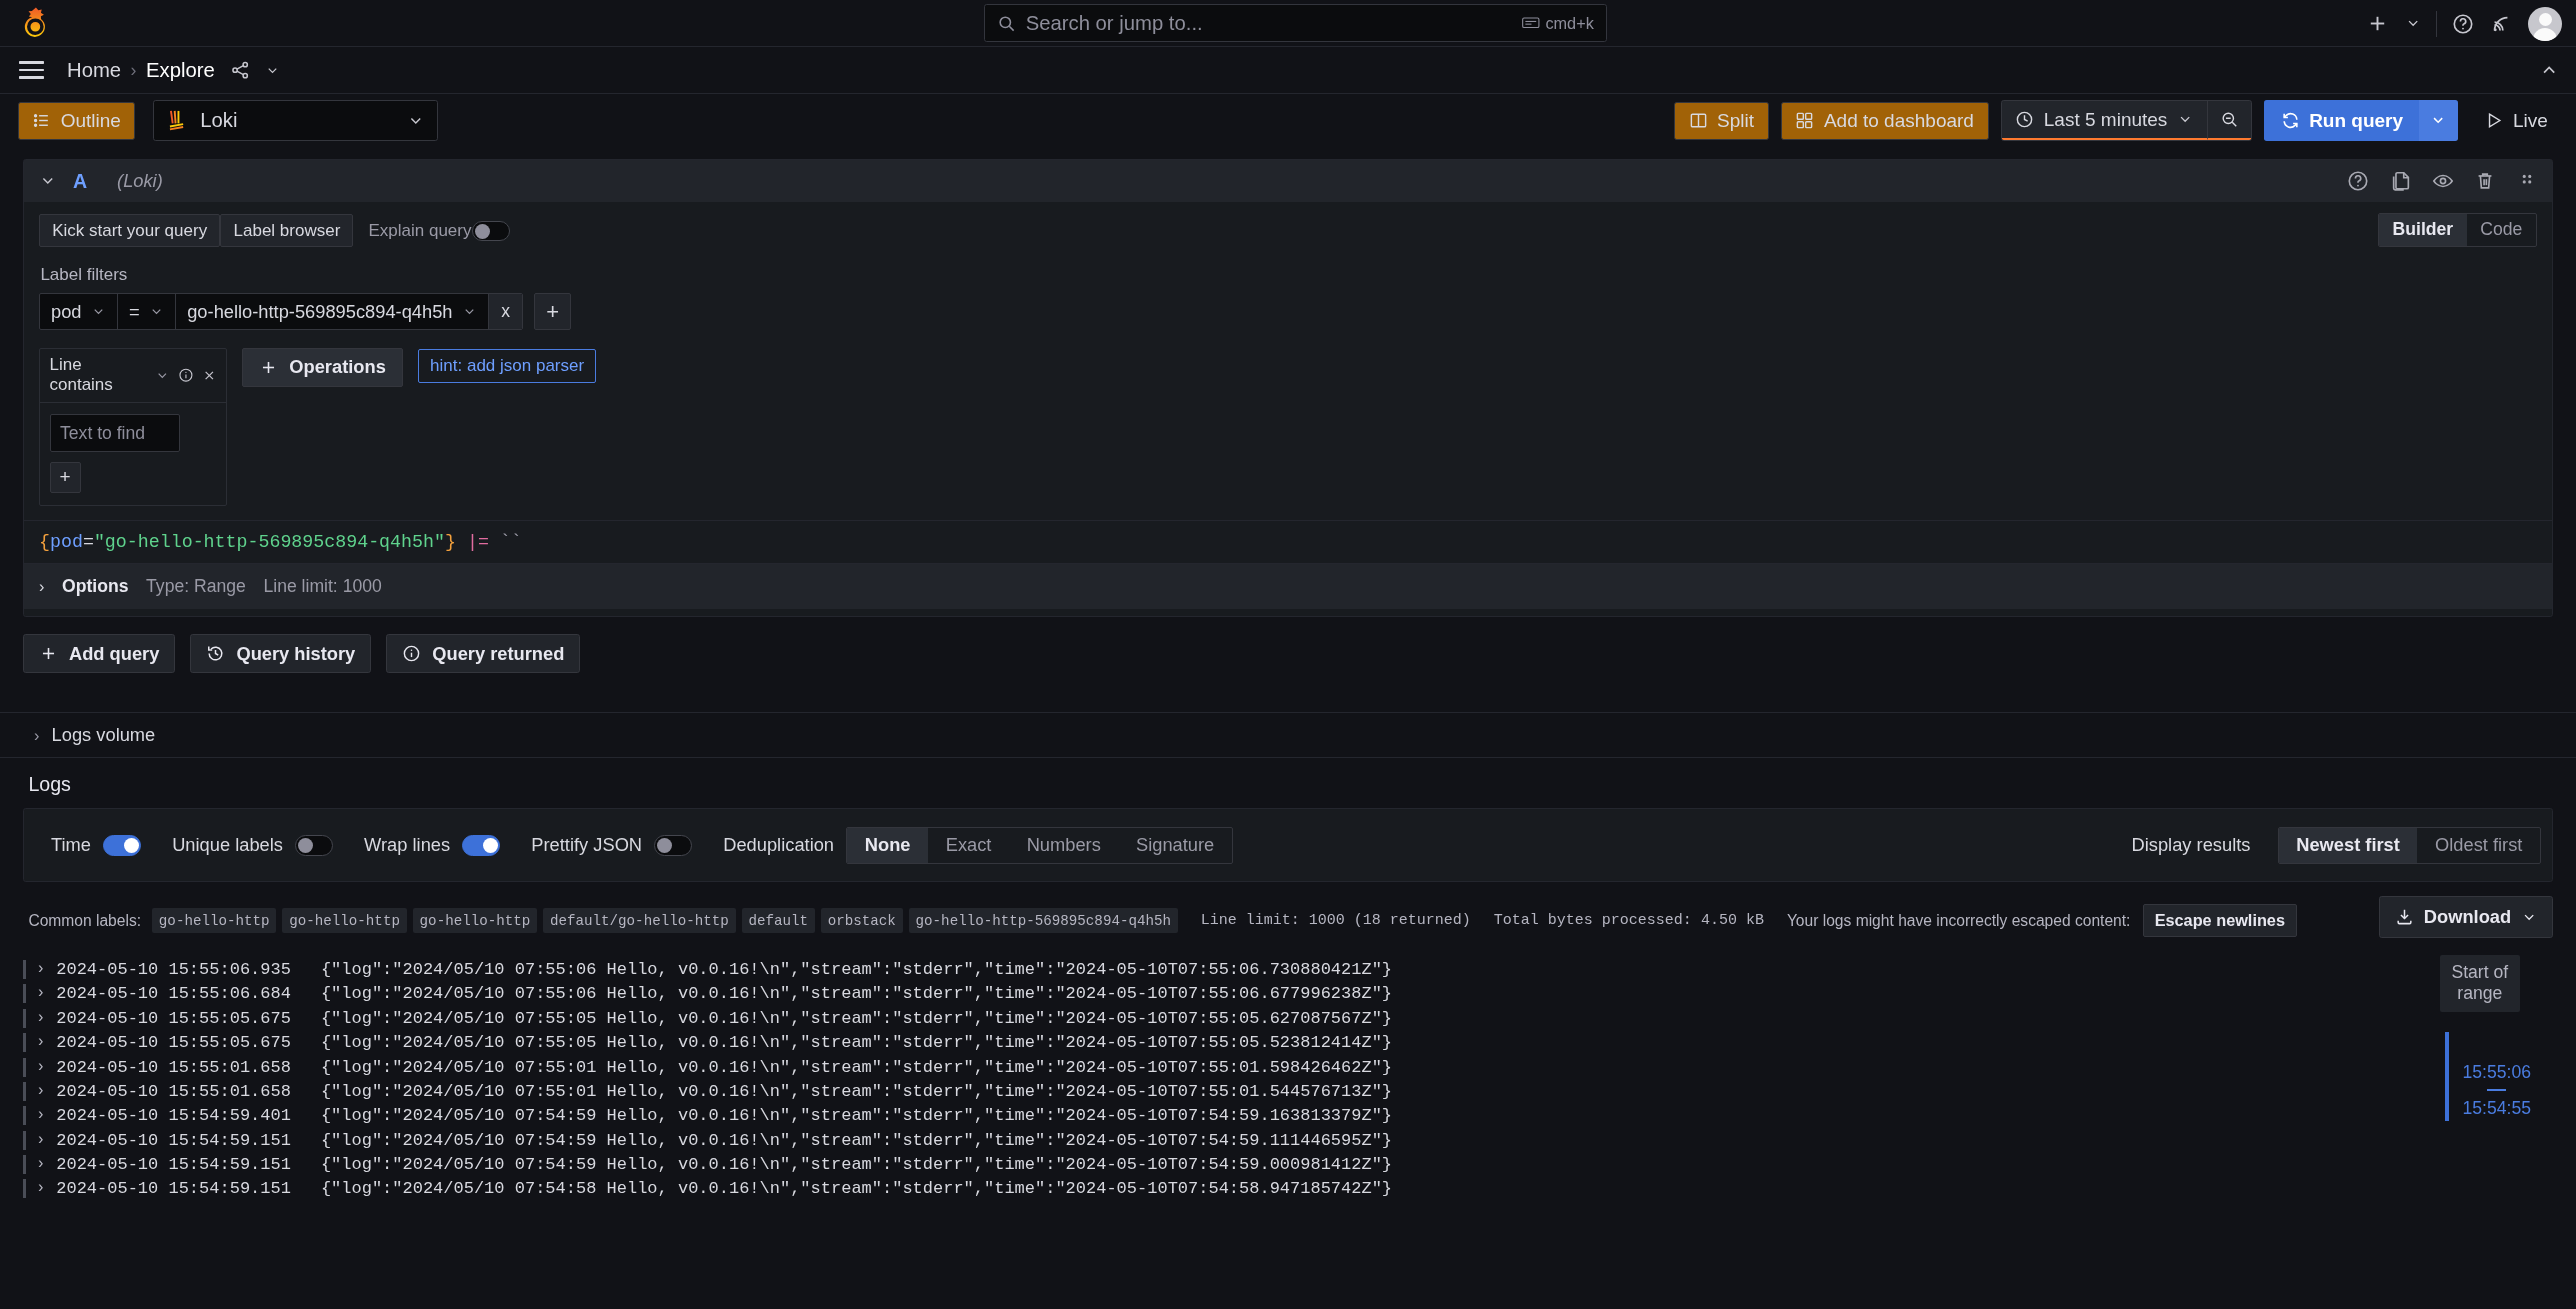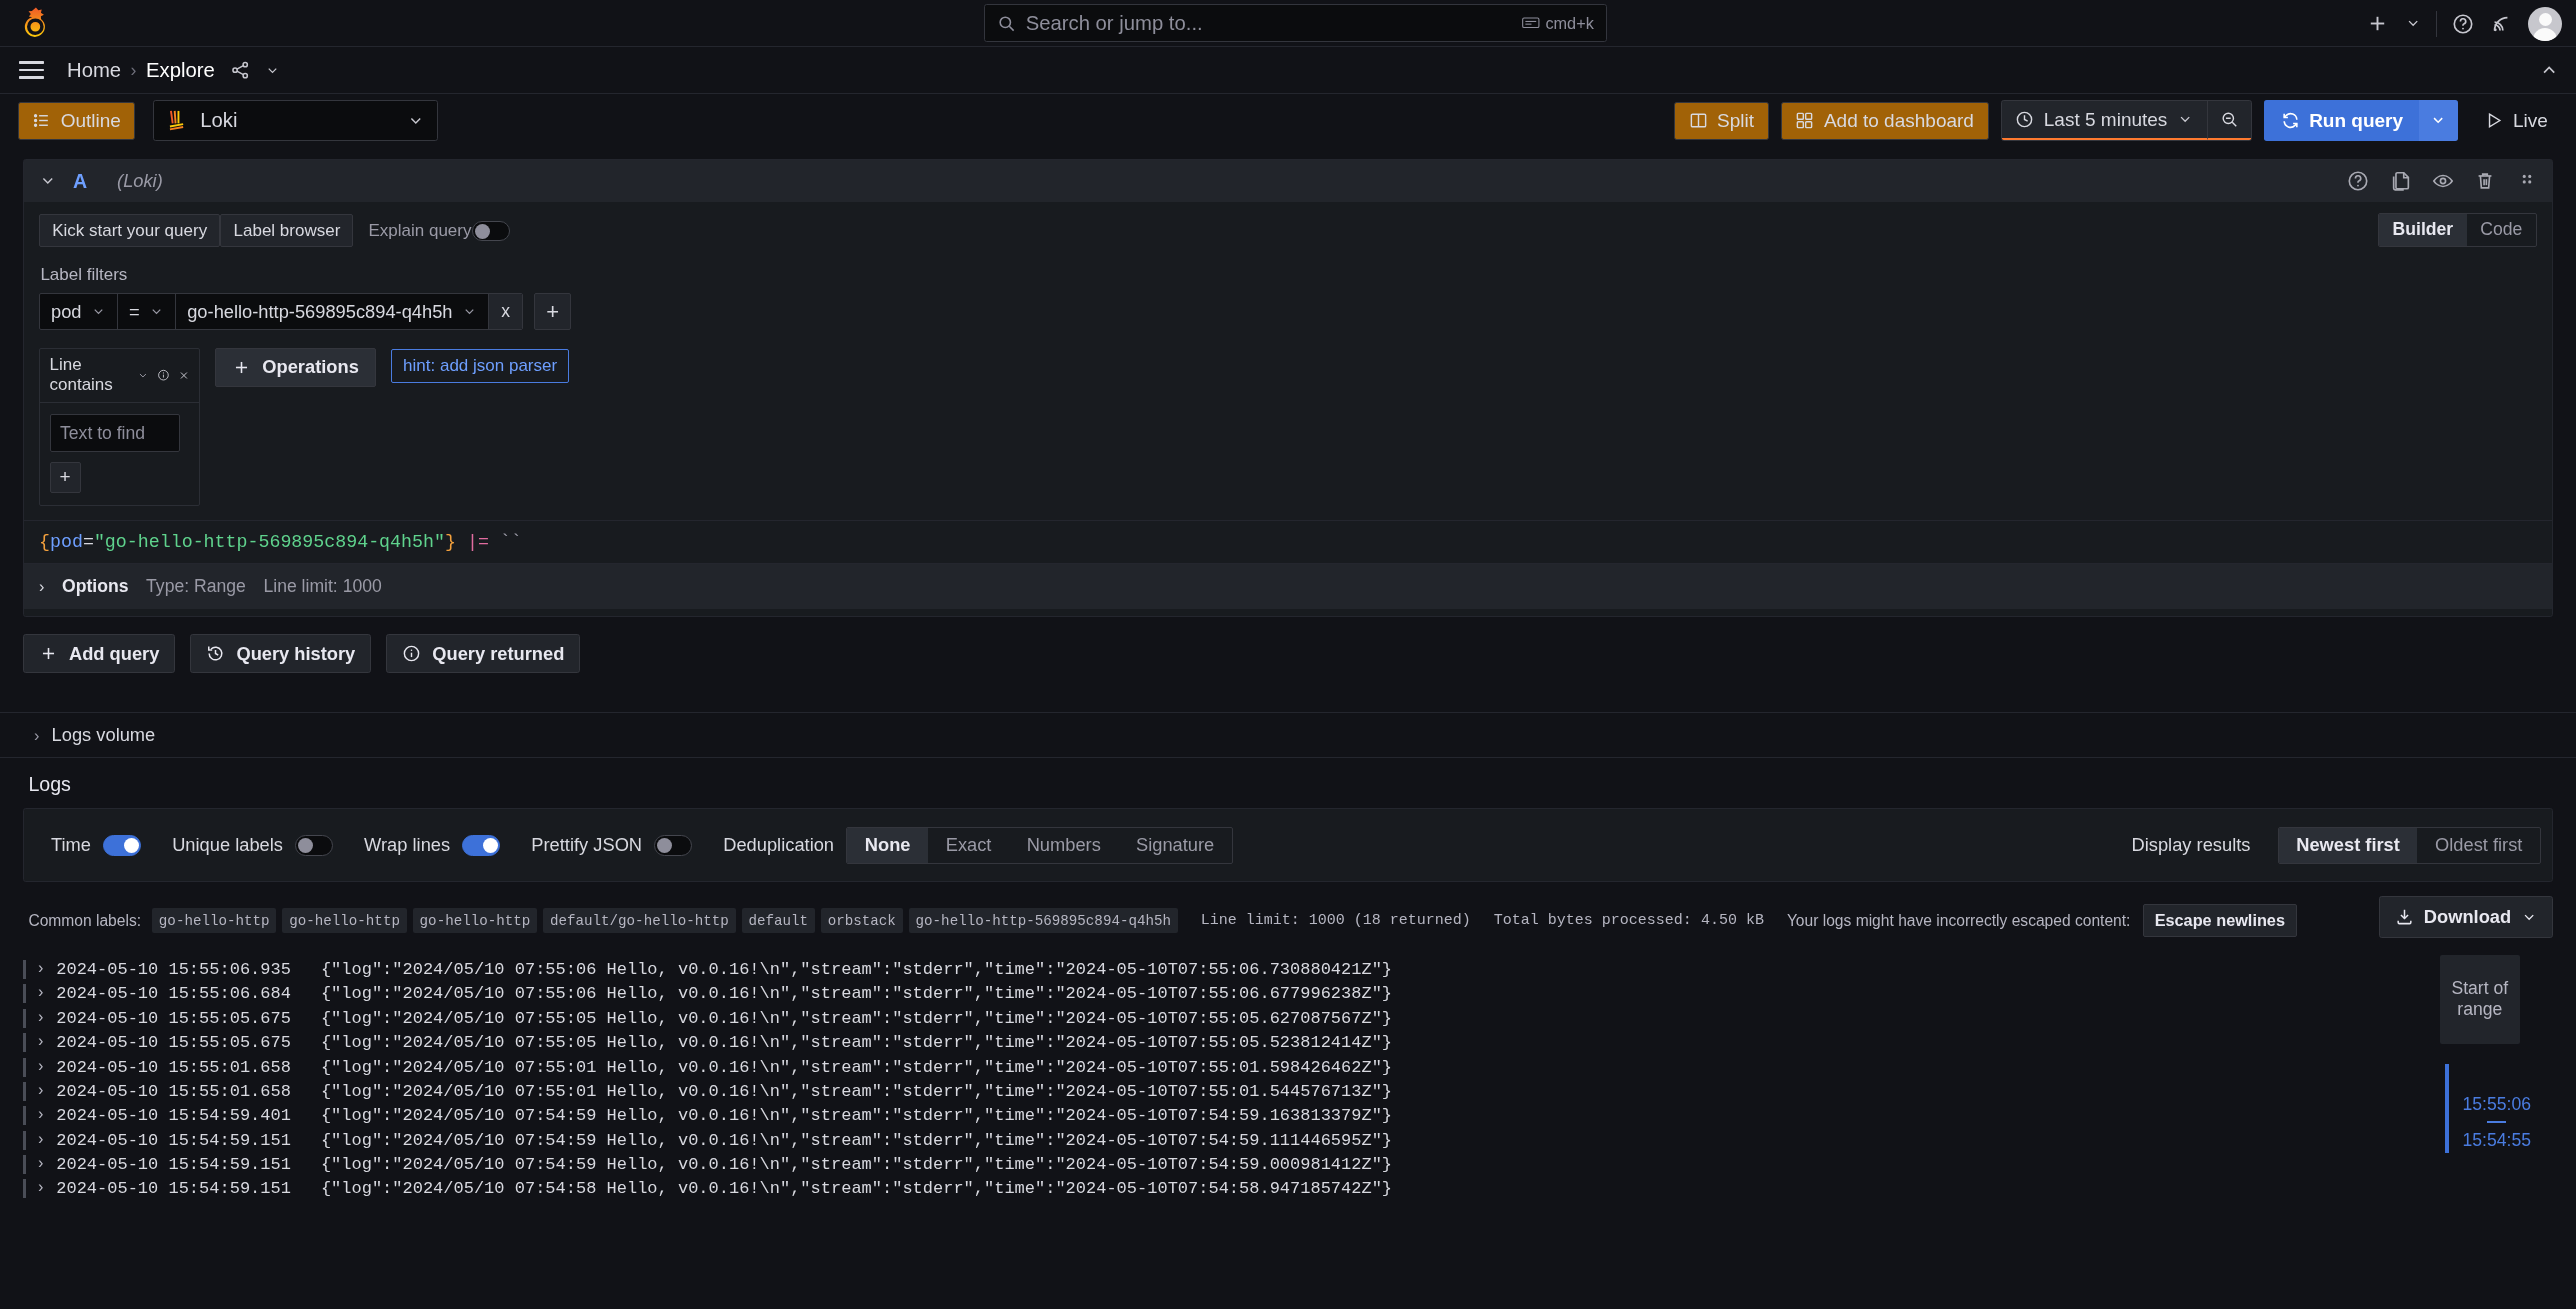--- a/index.html
+++ b/index.html
@@ -164,21 +164,21 @@
   }
   .lf-plus {
     width: 37px; height: 37px; background: #22252b; border: 0.7px solid #34363d;
     border-radius: 2px; display:flex; align-items:center; justify-content:center;
     font-size: 22px; color:#d8d9e0; cursor:pointer;
   }
 
   .ops-row { display: flex; align-items: flex-start; gap: 15px; margin-top: 17.6px; }
   .op-card {
     border: 0.7px solid #2b2e35; border-radius: 2px; background: #181b1f;
-    width: 161px;
+    width: 188px;
   }
   .op-head {
     display:flex; align-items:center; gap: 8.1px; padding: 6.8px 9.5px;
     border-bottom: 0.7px solid #2b2e35; font-size: 17px; color:#d8d9e0;
   }
   .op-body { padding: 11px 9.5px 12.2px 9.5px; }
   .op-input {
     width: 130px; height: 38px; background: #0b0c0e; border: 0.7px solid #34363d;
     border-radius: 2px; color: #8e8e9b; font-size: 17.6px;
     display:flex; align-items:center; padding: 0 9.5px;
@@ -286,21 +286,21 @@
   }
   .log-bar { width: 3.4px; align-self: stretch; background: #4a4d57; margin-right: 9.5px; flex:none;}
   .log-caret { color: #b6b6c2; margin-right: 11px; font-size: 15.6px; }
   .log-ts { margin-right: 30px; }
 
   .range-panel {
     position: absolute; right: 12.2px; top: -2.7px; width: 122px;
     display: flex; flex-direction: column; align-items: center;
   }
   .range-box {
-    background: #22252b; border-radius: 2px; padding: 23px 11px;
+    background: #22252b; border-radius: 2px; padding: 7px 11px;
     color: #b6b6c2; font-size: 17.6px; text-align: center; line-height: 1.22;
     width: 80px;
   }
   .range-marker {
     margin-top: 20.3px; display: flex; align-items: center; gap: 13.6px;
     align-self: flex-start; margin-left: 26px;
   }
   .range-line { width: 4.1px; height: 89px; background: #3d71d9; }
   .range-times {
     color: #4a7ce0; font-size: 17.6px; display: flex; flex-direction: column;

